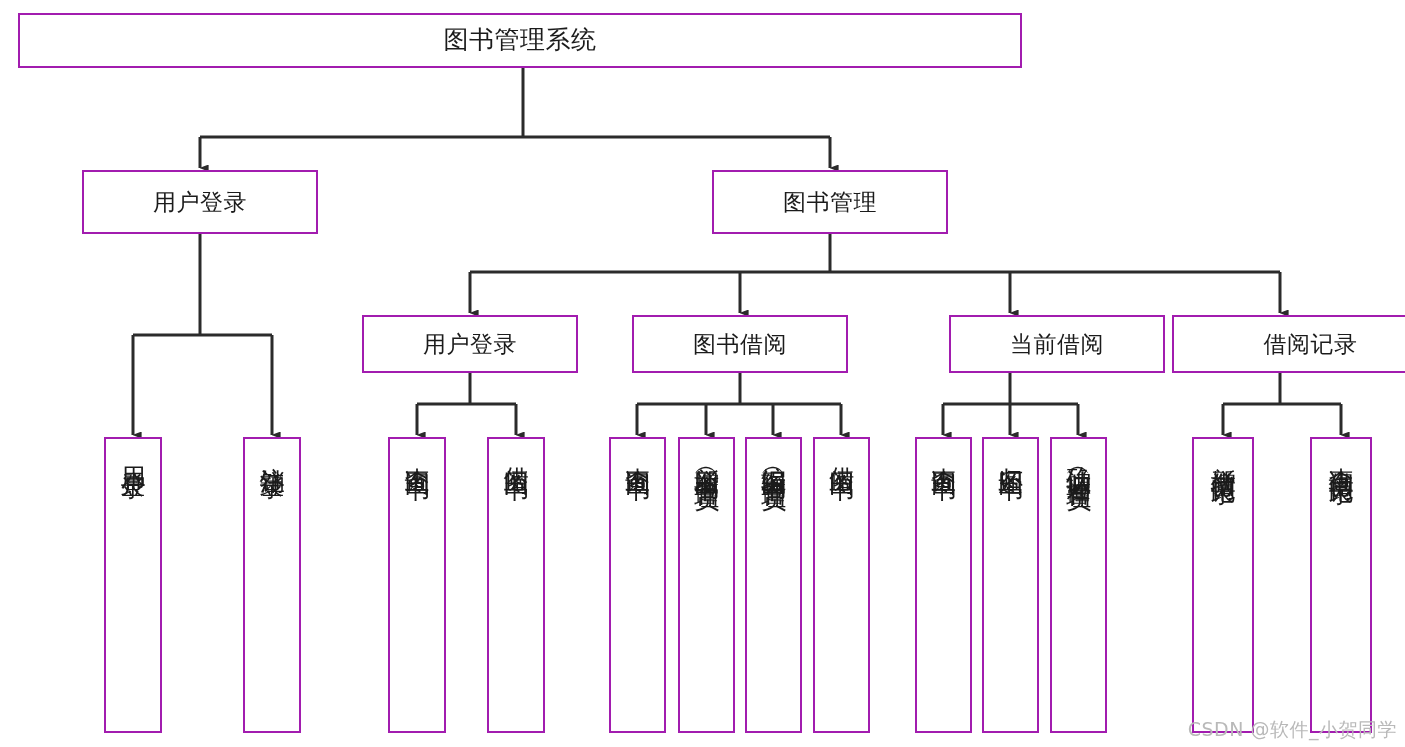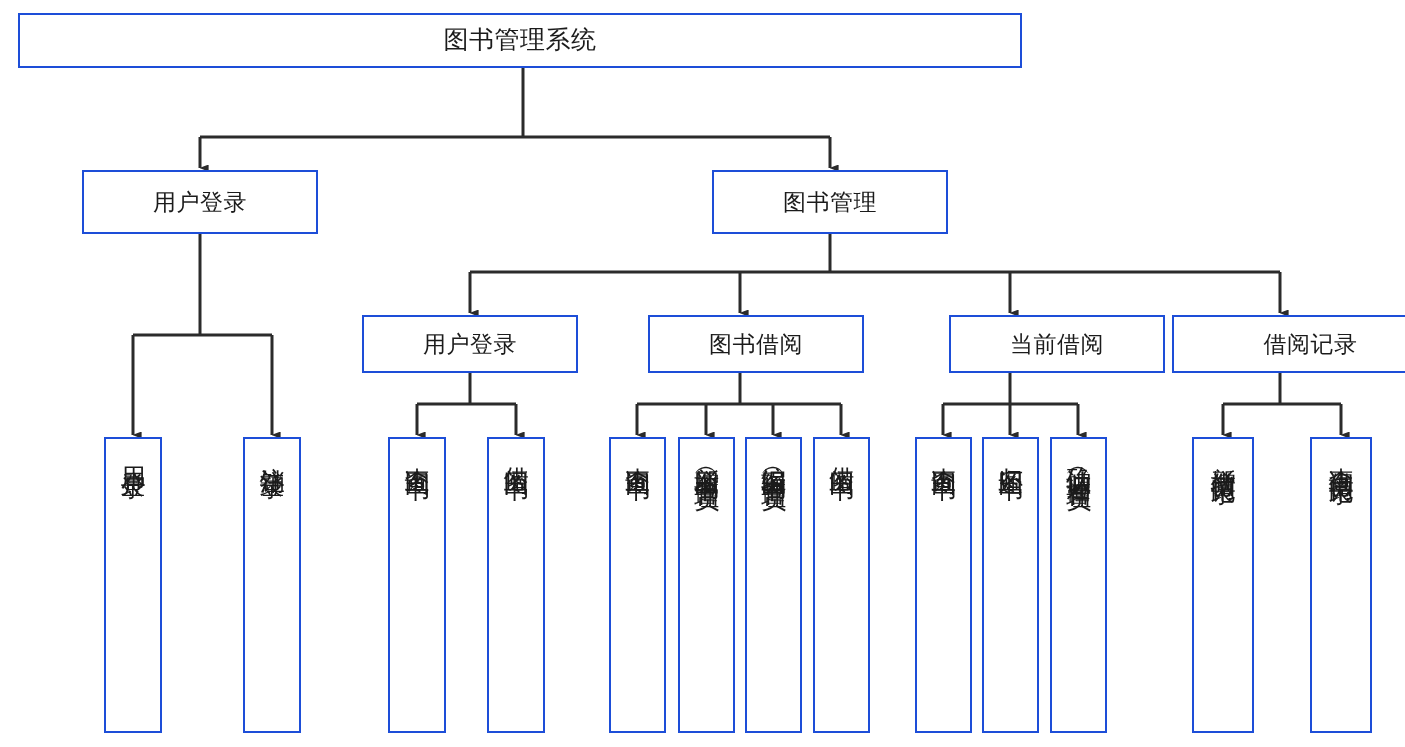--- a/index.html
+++ b/index.html
@@ -21,21 +21,21 @@
     left:0;top:0;
     width:1405px;
     height:747px;
     pointer-events:none;
   }
   
   .node{
     position:absolute;
     box-sizing:border-box;
     background:#ffffff;
-    border:2px solid #1d4ed8;
+    border:2px solid #a21caf;
     display:flex;
     align-items:center;
     justify-content:center;
     text-align:center;
   }
   .node .label{
     display:block;
     line-height:1.05;
     letter-spacing:0.5px;
     color:#1b1b1b;
@@ -133,21 +133,21 @@
   </div>
 
   <div class="node branch" style="left:712px;top:170px;width:236px;height:64px;justify-content:center;">
     <span class="label">图书管理</span>
   </div>
 
   <div class="node branch" style="left:362px;top:315px;width:216px;height:58px;">
     <span class="label">用户登录</span>
   </div>
 
-  <div class="node branch" style="left:632px;top:315px;width:216px;height:58px;margin-left:16px;">
+  <div class="node branch" style="left:632px;top:315px;width:216px;height:58px;">
     <span class="label">图书借阅</span>
   </div>
 
   <div class="node branch" style="left:902px;top:315px;width:216px;height:58px;margin-left:47px;">
     <span class="label">当前借阅</span>
   </div>
 
   <div class="node branch" style="left:1172px;top:315px;width:249px;height:58px;padding-left:28px;">
     <span class="label">借阅记录</span>
   </div>
@@ -197,14 +197,15 @@
   </div>
 
   <div class="node leaf" style="left:1192px;top:437px;width:62px;height:296px;">
     <span class="label">新增借阅记录</span>
   </div>
 
   <div class="node leaf" style="left:1310px;top:437px;width:62px;height:296px;">
     <span class="label">查询借阅记录</span>
   </div>
 
+  <div id="watermark">CSDN @软件_小贺同学</div>
 
 </div>
 
 </body></html>

